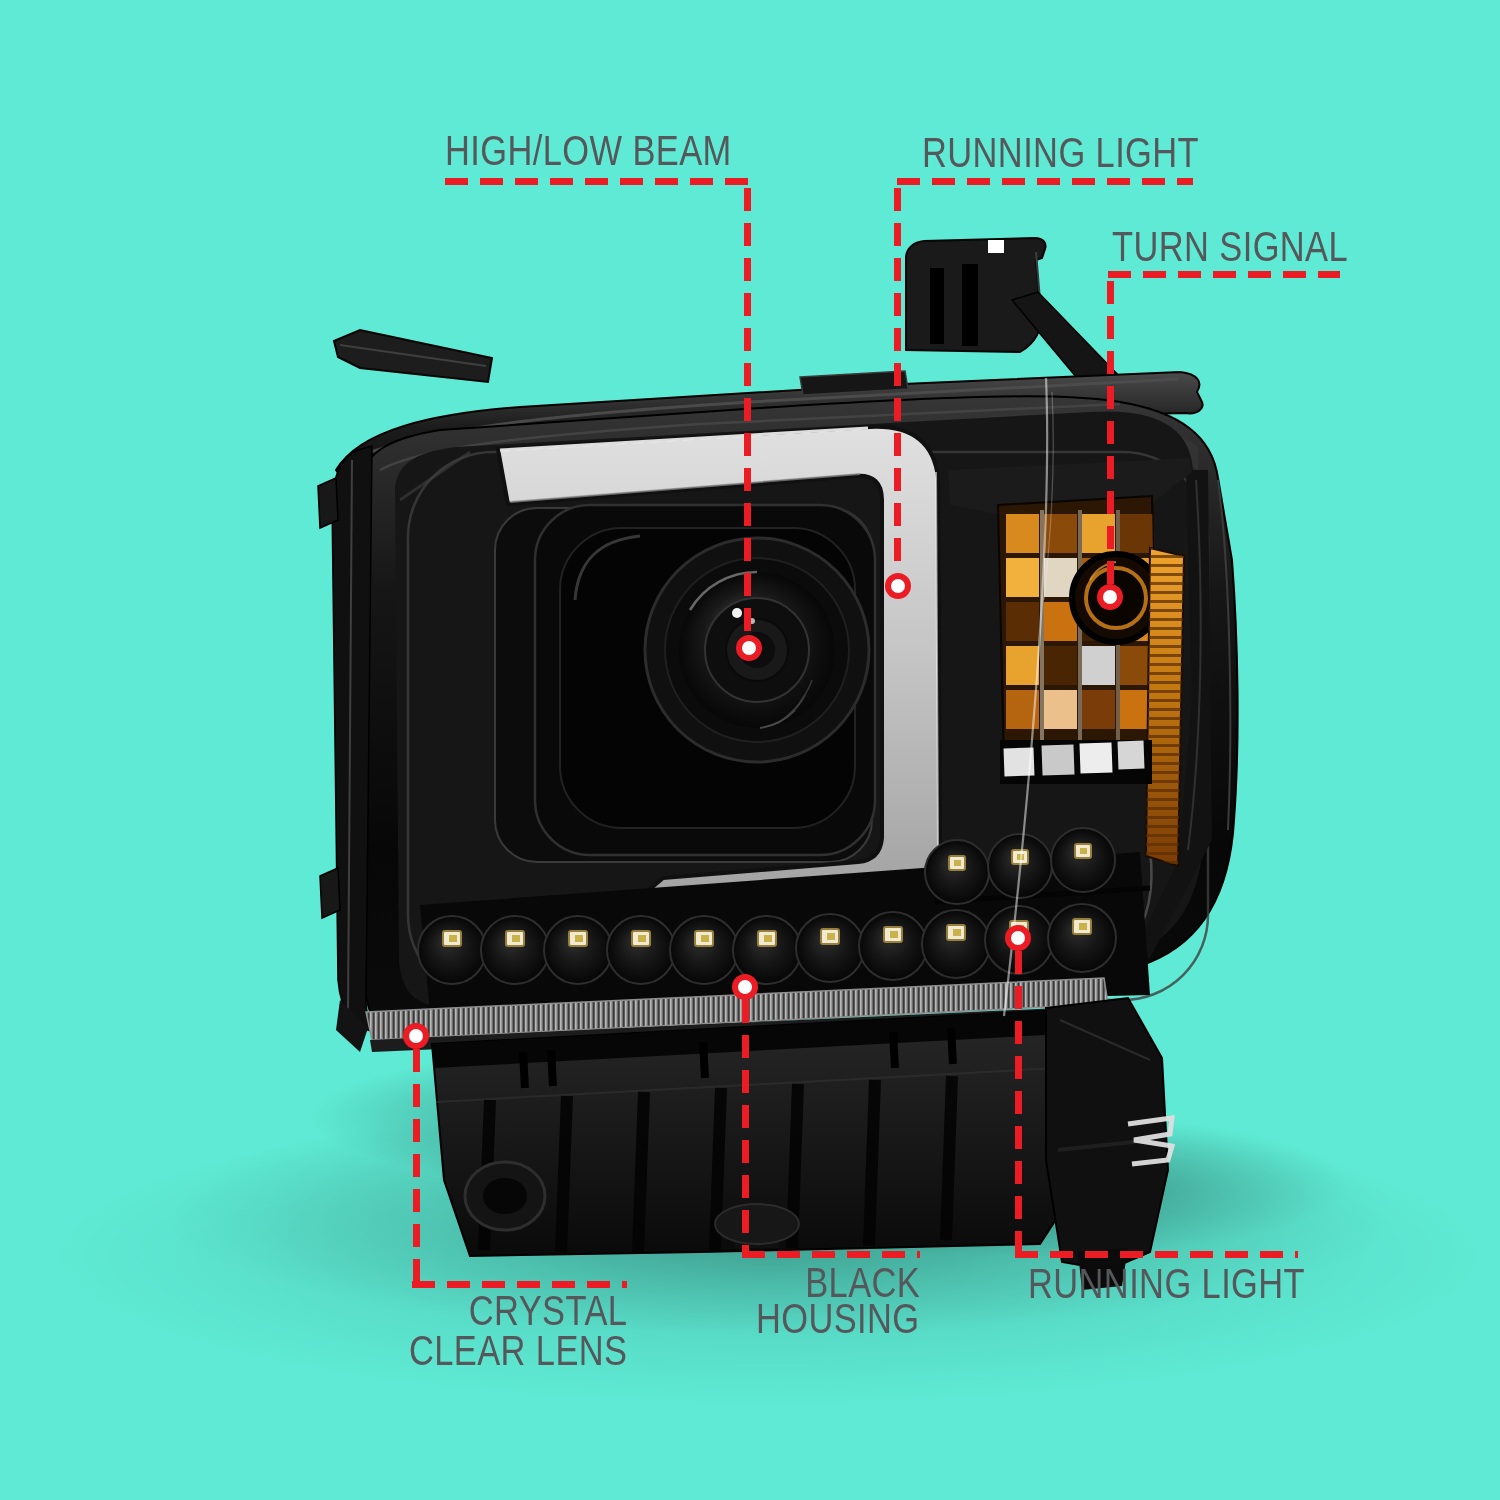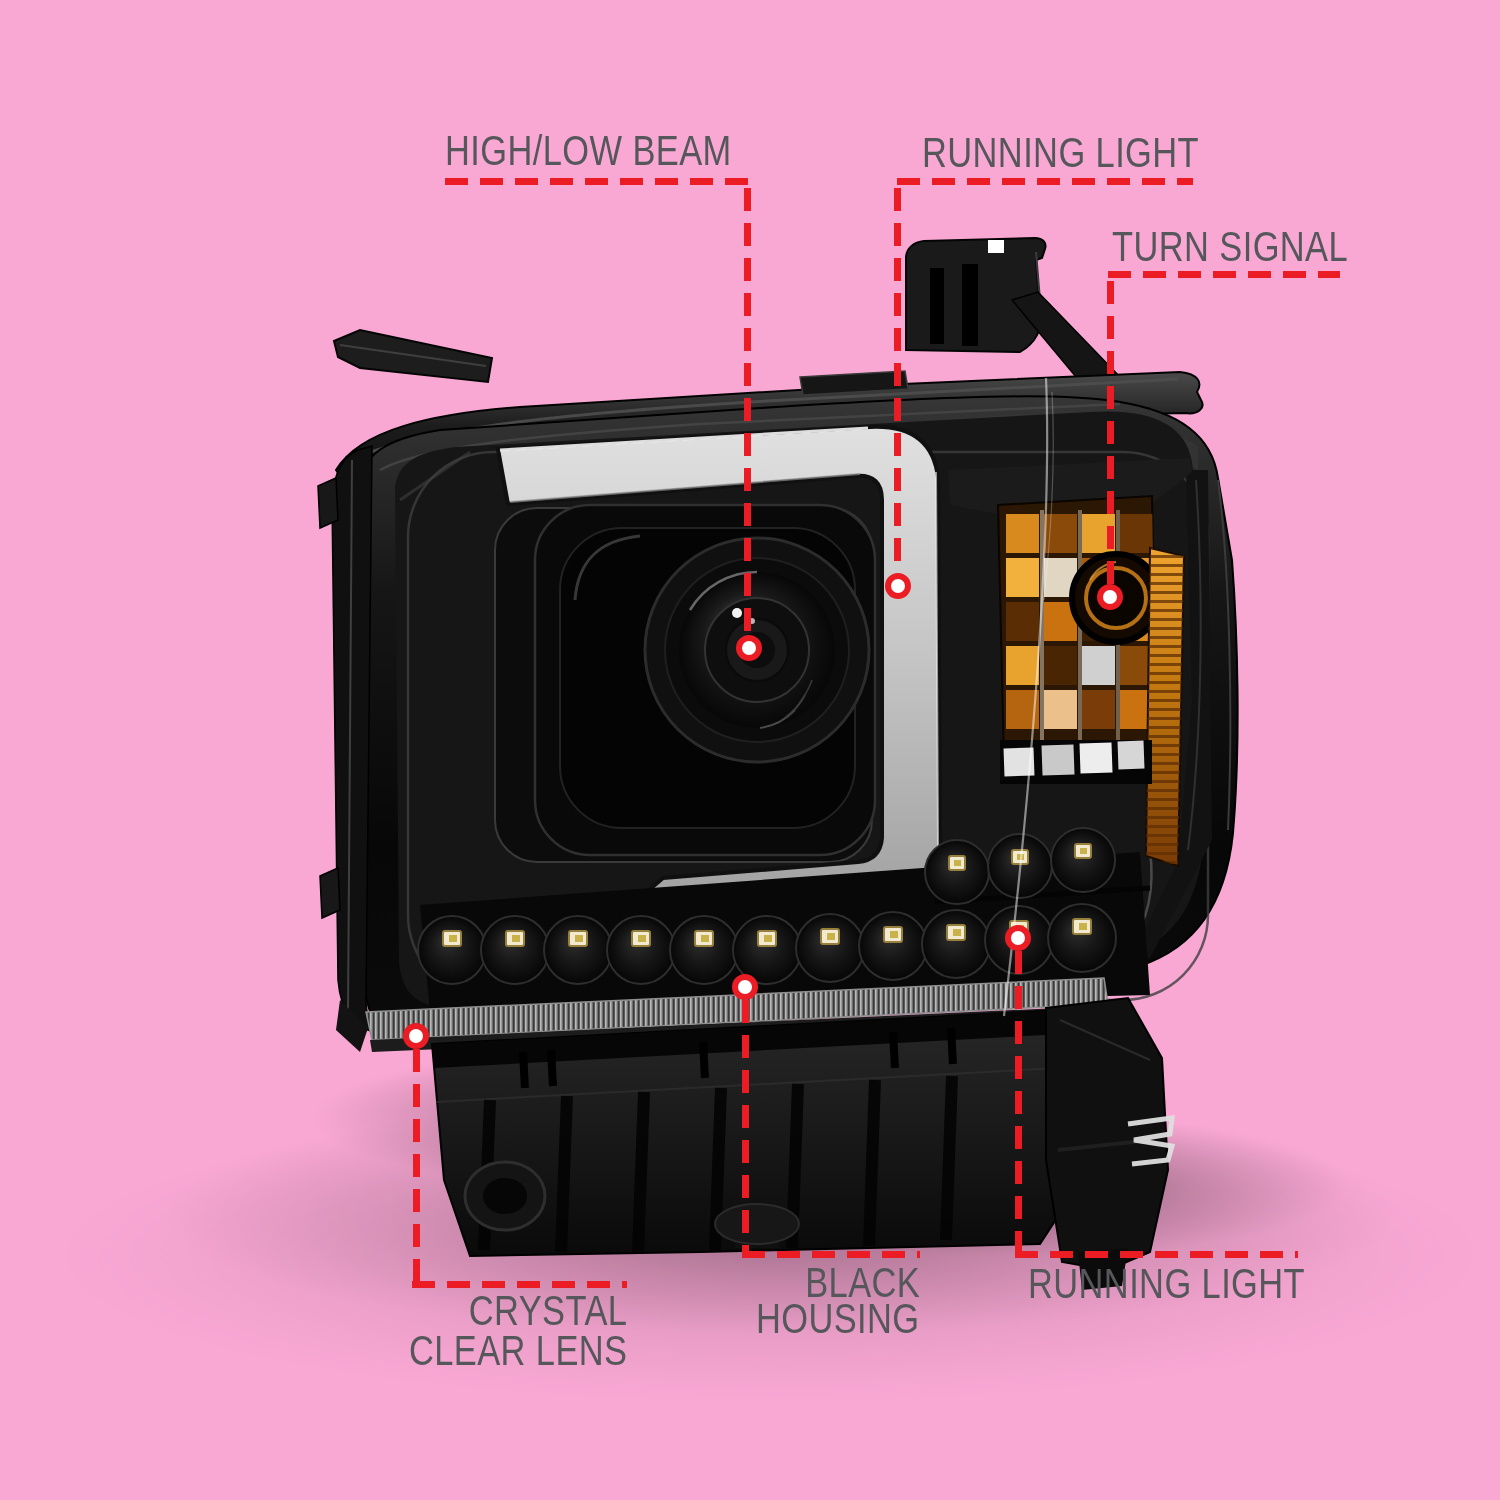--- a/index.html
+++ b/index.html
@@ -1,18 +1,18 @@
 <!DOCTYPE html>
 <html><head>
 <meta charset="utf-8">
 <style>
   html,body{margin:0;padding:0;background:#ffffff;}
   #stage{
     position:relative;width:1500px;height:1500px;overflow:hidden;
-    background:#f9a8d4;font-family:"Liberation Sans",sans-serif;
+    background:#5eead4;font-family:"Liberation Sans",sans-serif;
   }
   #artwork{position:absolute;left:0;top:0;width:1500px;height:1500px;}
   .callout-label{
     position:absolute;color:#56575b;font-size:42px;line-height:42px;
     white-space:nowrap;font-weight:400;letter-spacing:0.5px;
   }
   .from-left{transform:scaleX(0.82);transform-origin:left top;text-align:left;}
   .from-right{transform:scaleX(0.82);transform-origin:right top;text-align:right;}
   .dash-h{
     position:absolute;height:7px;

